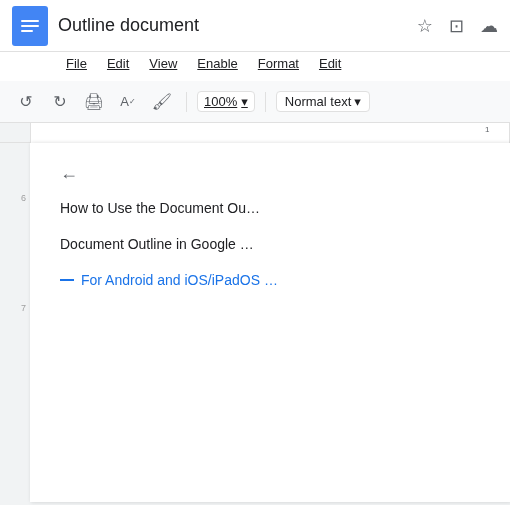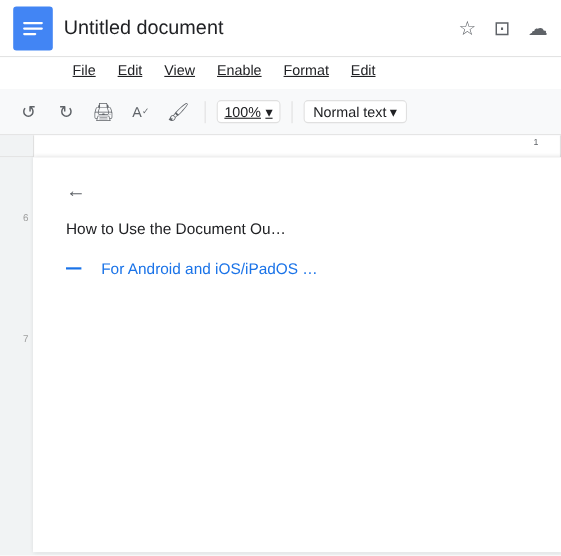--- a/index.html
+++ b/index.html
@@ -223,21 +223,21 @@
     .outline-item {
       font-size: 14px;
       color: #202124;
       cursor: pointer;
     }
 
     .outline-item.active {
       color: #1a73e8;
       display: flex;
       align-items: center;
-      gap: 18px;
+      gap: 7px;
     }
 
     .active-indicator {
       width: 14px;
       height: 2px;
       background: #1a73e8;
       flex-shrink: 0;
     }
 
   </style>
@@ -245,21 +245,21 @@
 <body>
 
 <div class="title-bar">
   <div class="app-icon">
     <div class="app-icon-lines">
       <div class="icon-line"></div>
       <div class="icon-line"></div>
       <div class="icon-line"></div>
     </div>
   </div>
-  <span class="doc-title">Untitled document</span>
+  <span class="doc-title">Outline document</span>
   <div class="title-icons">
     <span class="title-icon">☆</span>
     <span class="title-icon">⊡</span>
     <span class="title-icon">☁</span>
   </div>
 </div>
 
 <div class="menu-bar">
   <span class="menu-item">File</span>
   <span class="menu-item">Edit</span>
@@ -299,19 +299,20 @@
     <span class="margin-number" style="top: 160px;">7</span>
   </div>
   <div class="page-area">
 
     <div class="outline-back">
       <span class="back-arrow">←</span>
     </div>
 
     <div class="outline-items">
       <div class="outline-item">How to Use the Document Ou…</div>
+      <div class="outline-item">Document Outline in Google …</div>
       <div class="outline-item active">
         <div class="active-indicator"></div>
         <span>For Android and iOS/iPadOS …</span>
       </div>
     </div>
   </div>
 </div>
 
 </body></html>

